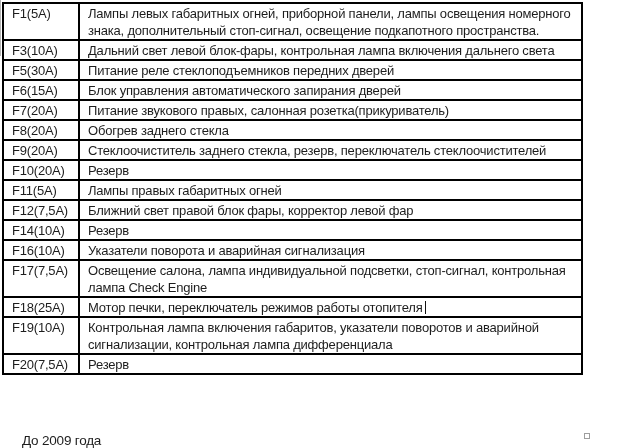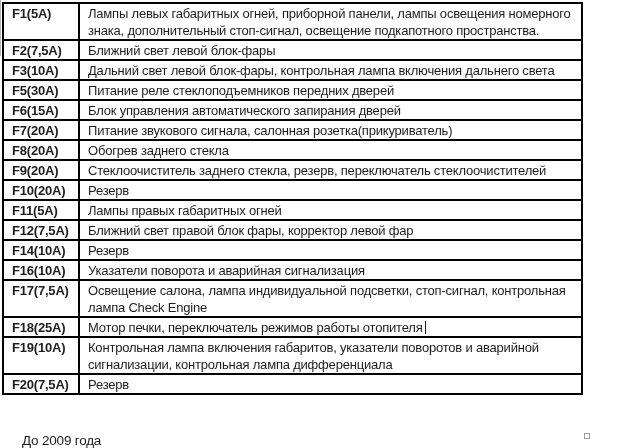--- a/index.html
+++ b/index.html
@@ -28,21 +28,21 @@
   table.fuse-table td {
     border: 2px solid #000000;
     vertical-align: top;
     padding: 1px 6px 0 8px;
     font-size: 13px;
     line-height: 17px;
     letter-spacing: -0.2px;
     white-space: pre;
     overflow: hidden;
   }
-  td.fuse-cell { width: 76px; font-weight: bold; }
+  td.fuse-cell { width: 76px; }
   td.desc-cell { }
 
   .caret {
     display: inline-block;
     width: 1px; height: 13px;
     background: #111111;
     margin-left: 2px;
     vertical-align: -2px;
   }
 
@@ -72,38 +72,34 @@
       <col style="width:76px">
       <col>
     </colgroup>
     <tbody>
         <tr>
           <td class="fuse-cell">F1(5A)</td>
           <td class="desc-cell">Лампы левых габаритных огней, приборной панели, лампы освещения номерного
 знака, дополнительный стоп-сигнал, освещение подкапотного пространства.</td>
         </tr>
         <tr>
-          <td class="fuse-cell">F2(7,5A)</td>
-          <td class="desc-cell">Ближний свет левой блок-фары</td>
-        </tr>
-        <tr>
           <td class="fuse-cell">F3(10A)</td>
           <td class="desc-cell">Дальний свет левой блок-фары, контрольная лампа включения дальнего света</td>
         </tr>
         <tr>
           <td class="fuse-cell">F5(30A)</td>
           <td class="desc-cell">Питание реле стеклоподъемников передних дверей</td>
         </tr>
         <tr>
           <td class="fuse-cell">F6(15A)</td>
           <td class="desc-cell">Блок управления автоматического запирания дверей</td>
         </tr>
         <tr>
           <td class="fuse-cell">F7(20A)</td>
-          <td class="desc-cell">Питание звукового сигнала, салонная розетка(прикуриватель)</td>
+          <td class="desc-cell">Питание звукового правых, салонная розетка(прикуриватель)</td>
         </tr>
         <tr>
           <td class="fuse-cell">F8(20A)</td>
           <td class="desc-cell">Обогрев заднего стекла</td>
         </tr>
         <tr>
           <td class="fuse-cell">F9(20A)</td>
           <td class="desc-cell">Стеклоочиститель заднего стекла, резерв, переключатель стеклоочистителей</td>
         </tr>
         <tr>

